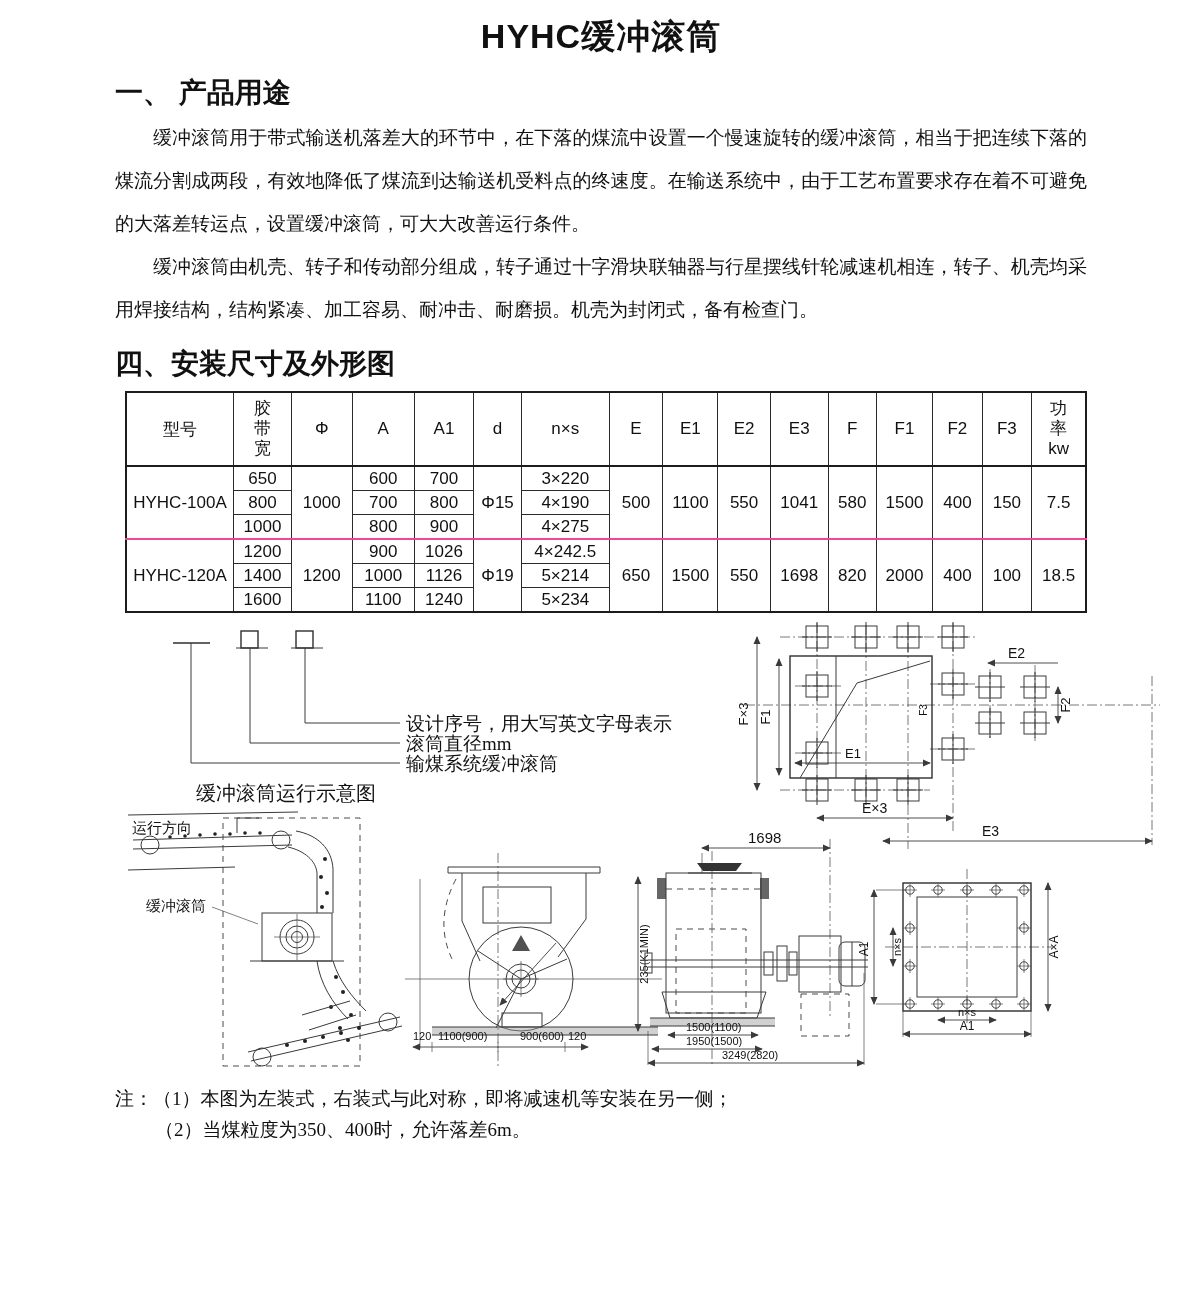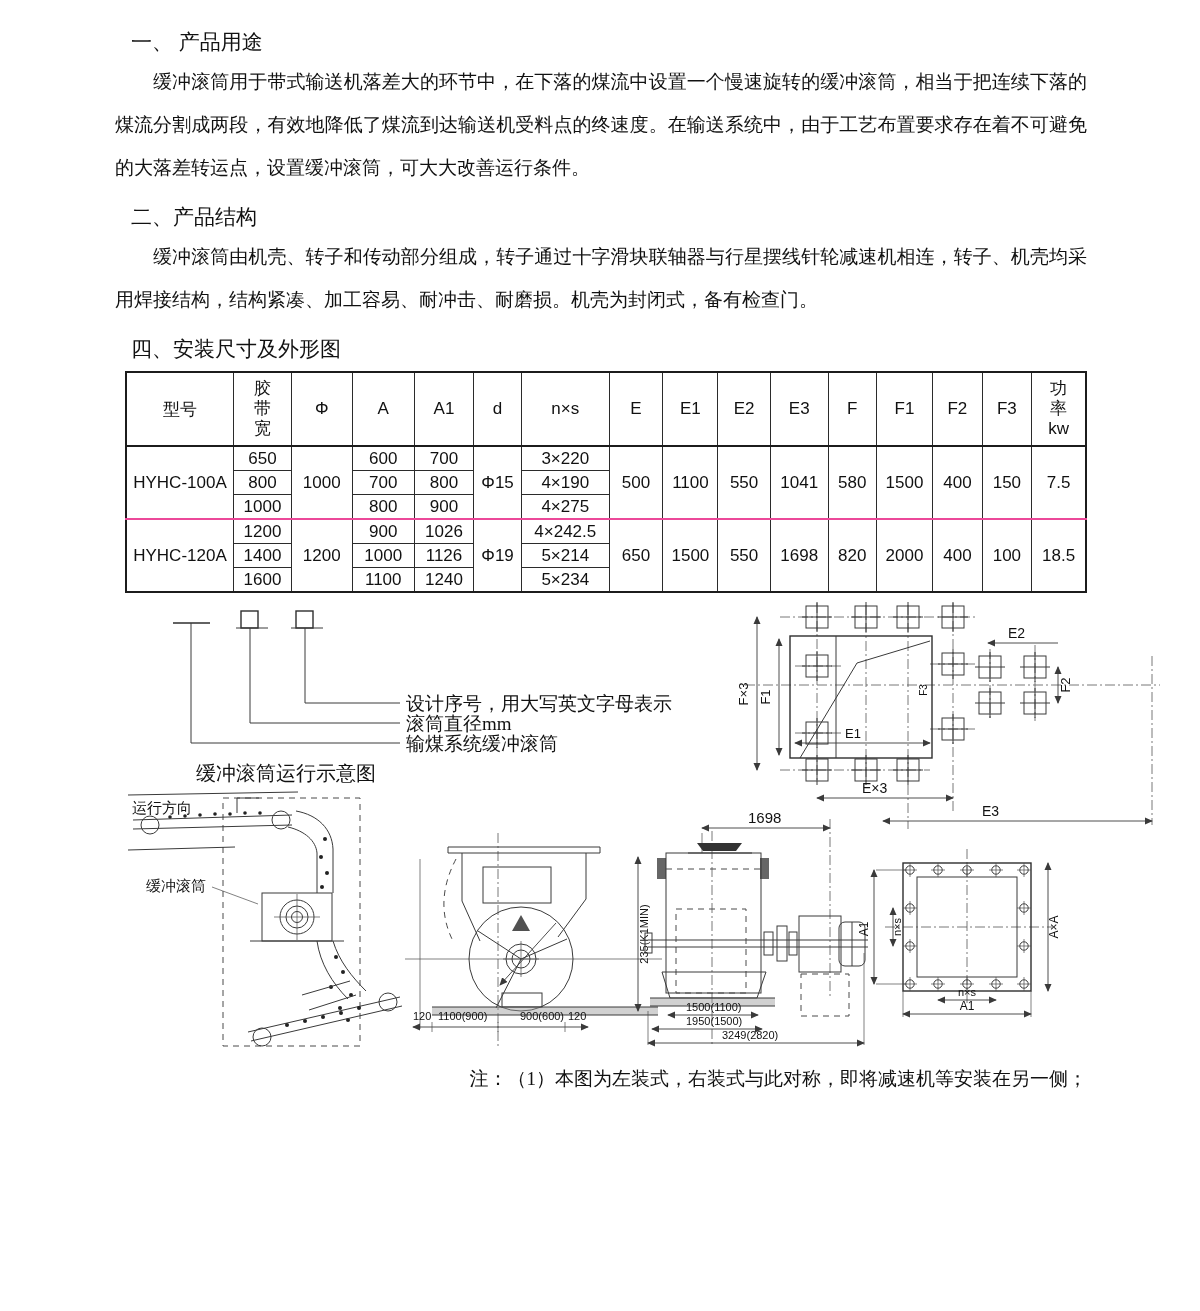--- a/index.html
+++ b/index.html
@@ -1,21 +1,21 @@
 <!DOCTYPE html>
 <html><head>
 <meta charset="utf-8">
 <style>
   html,body{margin:0;padding:0;background:#fff;}
   body{width:1200px;height:1311px;overflow:hidden;color:#111;
        font-family:"Liberation Serif","DejaVu Serif",serif;}
   .page{padding:14px 113px 0 115px;}
   .doc-title{margin:0 0 6px 0;text-align:center;font-size:34px;font-weight:bold;
        font-family:"Liberation Sans","DejaVu Sans",sans-serif;letter-spacing:1px;}
-  .sec-h{margin:14px 0 4px 16px;font-size:21px;font-weight:normal;
+  .sec-h{margin:14px 0 4px 0;font-size:28px;font-weight:bold;
        font-family:"Liberation Sans","DejaVu Sans",sans-serif;}
   .body-p{margin:0;font-size:19px;line-height:43px;text-indent:2em;text-align:justify;}
   
   .spec-table{border-collapse:collapse;margin:8px 0 0 10px;text-align:center;
        font-family:"Liberation Sans","DejaVu Sans",sans-serif;font-size:17px;
        border:2px solid #1c1c1c;}
   .spec-table th,.spec-table td{border:1px solid #2b2b2b;padding:0 3px;height:23px;font-weight:normal;}
   .spec-table thead th{border-bottom:2px solid #1c1c1c;height:72px;}
   .spec-table tr.grp2 td{border-top:2px solid #ec4899;}
   .vstack{width:1.25em;margin:0 auto;line-height:1.18;word-break:break-all;}
@@ -31,33 +31,33 @@
   .thin{stroke:#4a4a4a;stroke-width:0.7;fill:none;}
   .cl{stroke:#555;stroke-width:0.8;stroke-dasharray:10 3 2 3;fill:none;}
   .dsh{stroke:#4a4a4a;stroke-width:1;stroke-dasharray:6 5;fill:none;}
   .dim{stroke:#3a3a3a;stroke-width:0.9;fill:none;}
   .dot{fill:#222;stroke:none;}
   .slab{fill:#9a9a9a;opacity:.45;stroke:none;}
   .dk{fill:#333;stroke:none;}
   text.cn{font-family:"Liberation Serif","DejaVu Serif",serif;fill:#111;}
   text.dl{font-family:"Liberation Sans","DejaVu Sans",sans-serif;fill:#111;}
   
-  .notes{margin-top:4px;font-size:19px;line-height:31px;text-align:right;}
+  .notes{margin-top:4px;font-size:19px;line-height:31px;}
   .notes .l2{margin-left:40px;}
 </style>
 </head>
 <body>
 
 <div class="page">
 
+  <h1 class="doc-title">HYHC缓冲滚筒</h1>
 
   <div class="sec-h">一、 产品用途</div>
   <p class="body-p">缓冲滚筒用于带式输送机落差大的环节中，在下落的煤流中设置一个慢速旋转的缓冲滚筒，相当于把连续下落的煤流分割成两段，有效地降低了煤流到达输送机受料点的终速度。在输送系统中，由于工艺布置要求存在着不可避免的大落差转运点，设置缓冲滚筒，可大大改善运行条件。</p>
 
-  <div class="sec-h">二、产品结构</div>
   <p class="body-p">缓冲滚筒由机壳、转子和传动部分组成，转子通过十字滑块联轴器与行星摆线针轮减速机相连，转子、机壳均采用焊接结构，结构紧凑、加工容易、耐冲击、耐磨损。机壳为封闭式，备有检查门。</p>
 
 
   <div class="sec-h">四、安装尺寸及外形图</div>
 
   <table class="spec-table">
     <thead>
       <tr>
         <th class="c-model">型号</th>
         <th class="c-belt">
@@ -346,15 +346,16 @@
       <text class="dl" font-size="11" text-anchor="middle" x="967" y="395">n×s</text>
       <path class="dim" marker-start="url(#ah)" marker-end="url(#ah)" d="M903,413 H1031"></path>
       <text class="dl" font-size="12" text-anchor="middle" x="967" y="409">A1</text>
       <path class="thin" d="M903,390 V416 M1031,390 V416 M876,269 H906 M876,383 H906"></path>
     </g>
   </svg>
   </div>
 
   <div class="notes">
     <div>注：（1）本图为左装式，右装式与此对称，即将减速机等安装在另一侧；</div>
+    <div class="l2">（2）当煤粒度为350、400时，允许落差6m。</div>
   </div>
 
 </div>
 
 </body></html>

